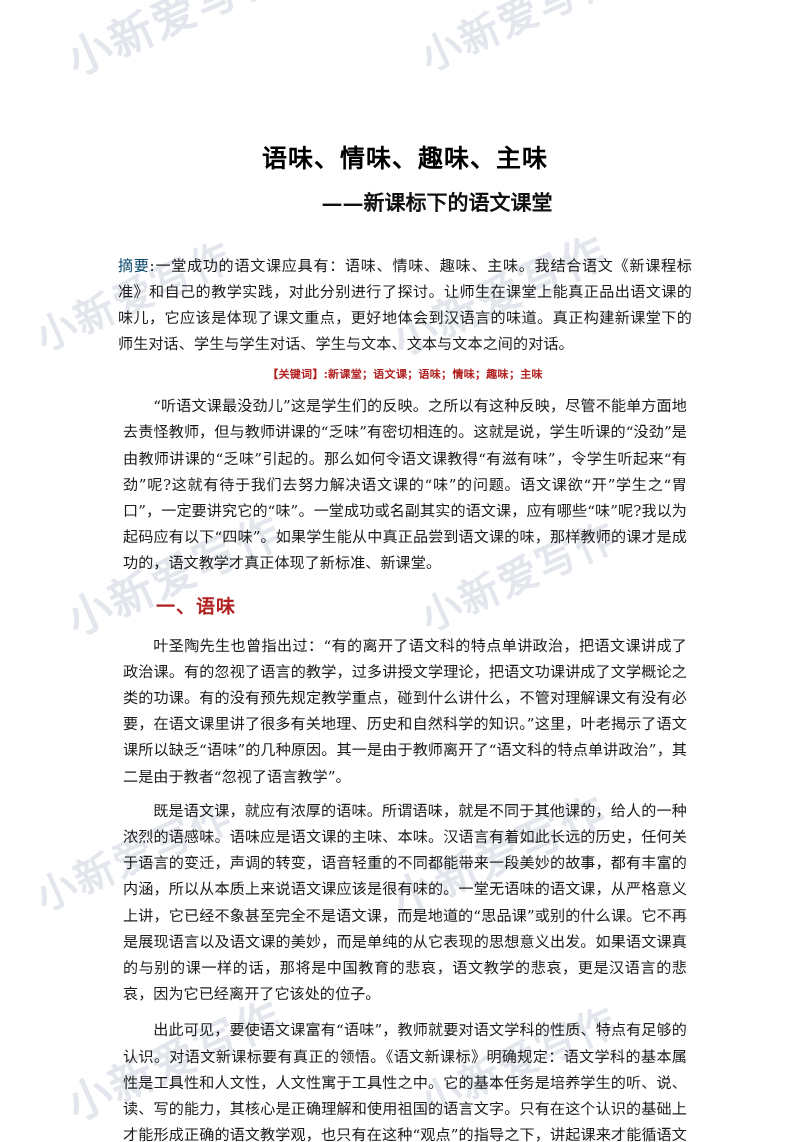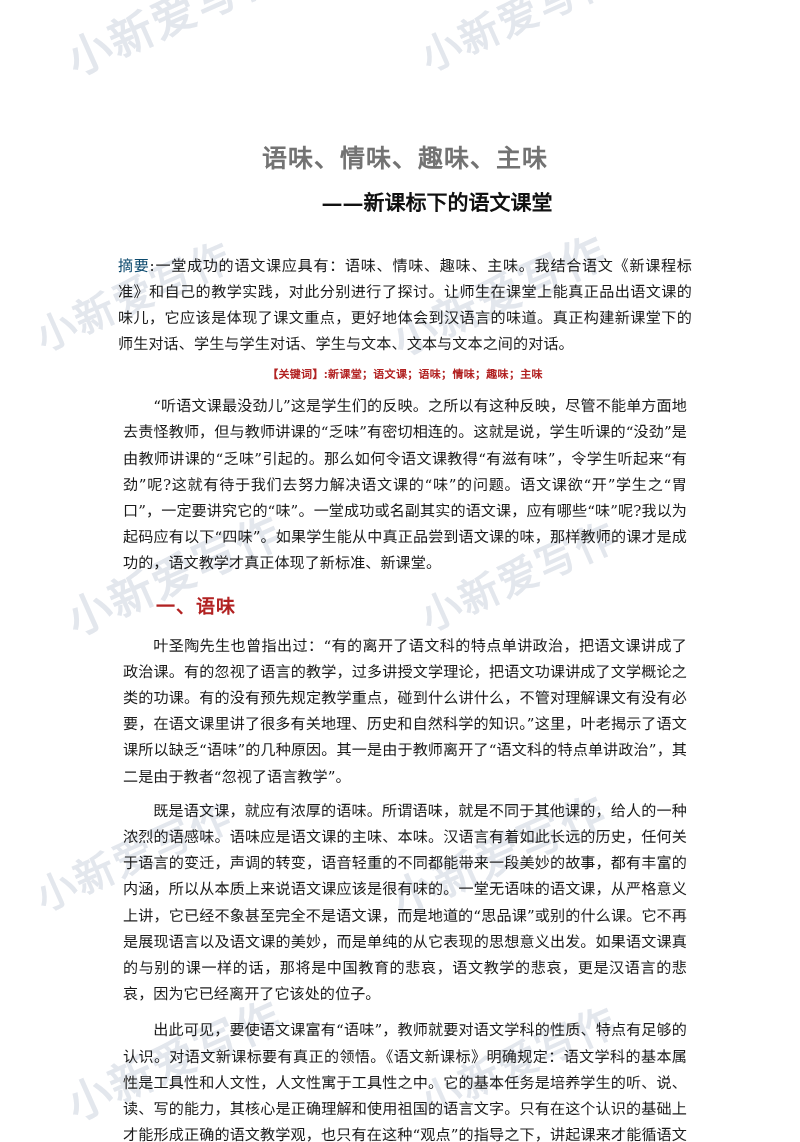--- a/index.html
+++ b/index.html
@@ -57,21 +57,21 @@
 
   .title-block {
     padding-top: 140px;
     text-align: center;
   }
   .doc-title {
     font-size: 25px;
     font-weight: 700;
     letter-spacing: 1px;
     line-height: 1.5;
-    color: #737373;
+    color: #000000;
     font-family: "DejaVu Serif", "Liberation Serif", serif;
   }
   .doc-subtitle {
     font-size: 21px;
     font-weight: 700;
     line-height: 1.6;
     color: #111111;
     margin-top: 8px;
     padding-left: 64px;
     font-family: "DejaVu Serif", "Liberation Serif", serif;

